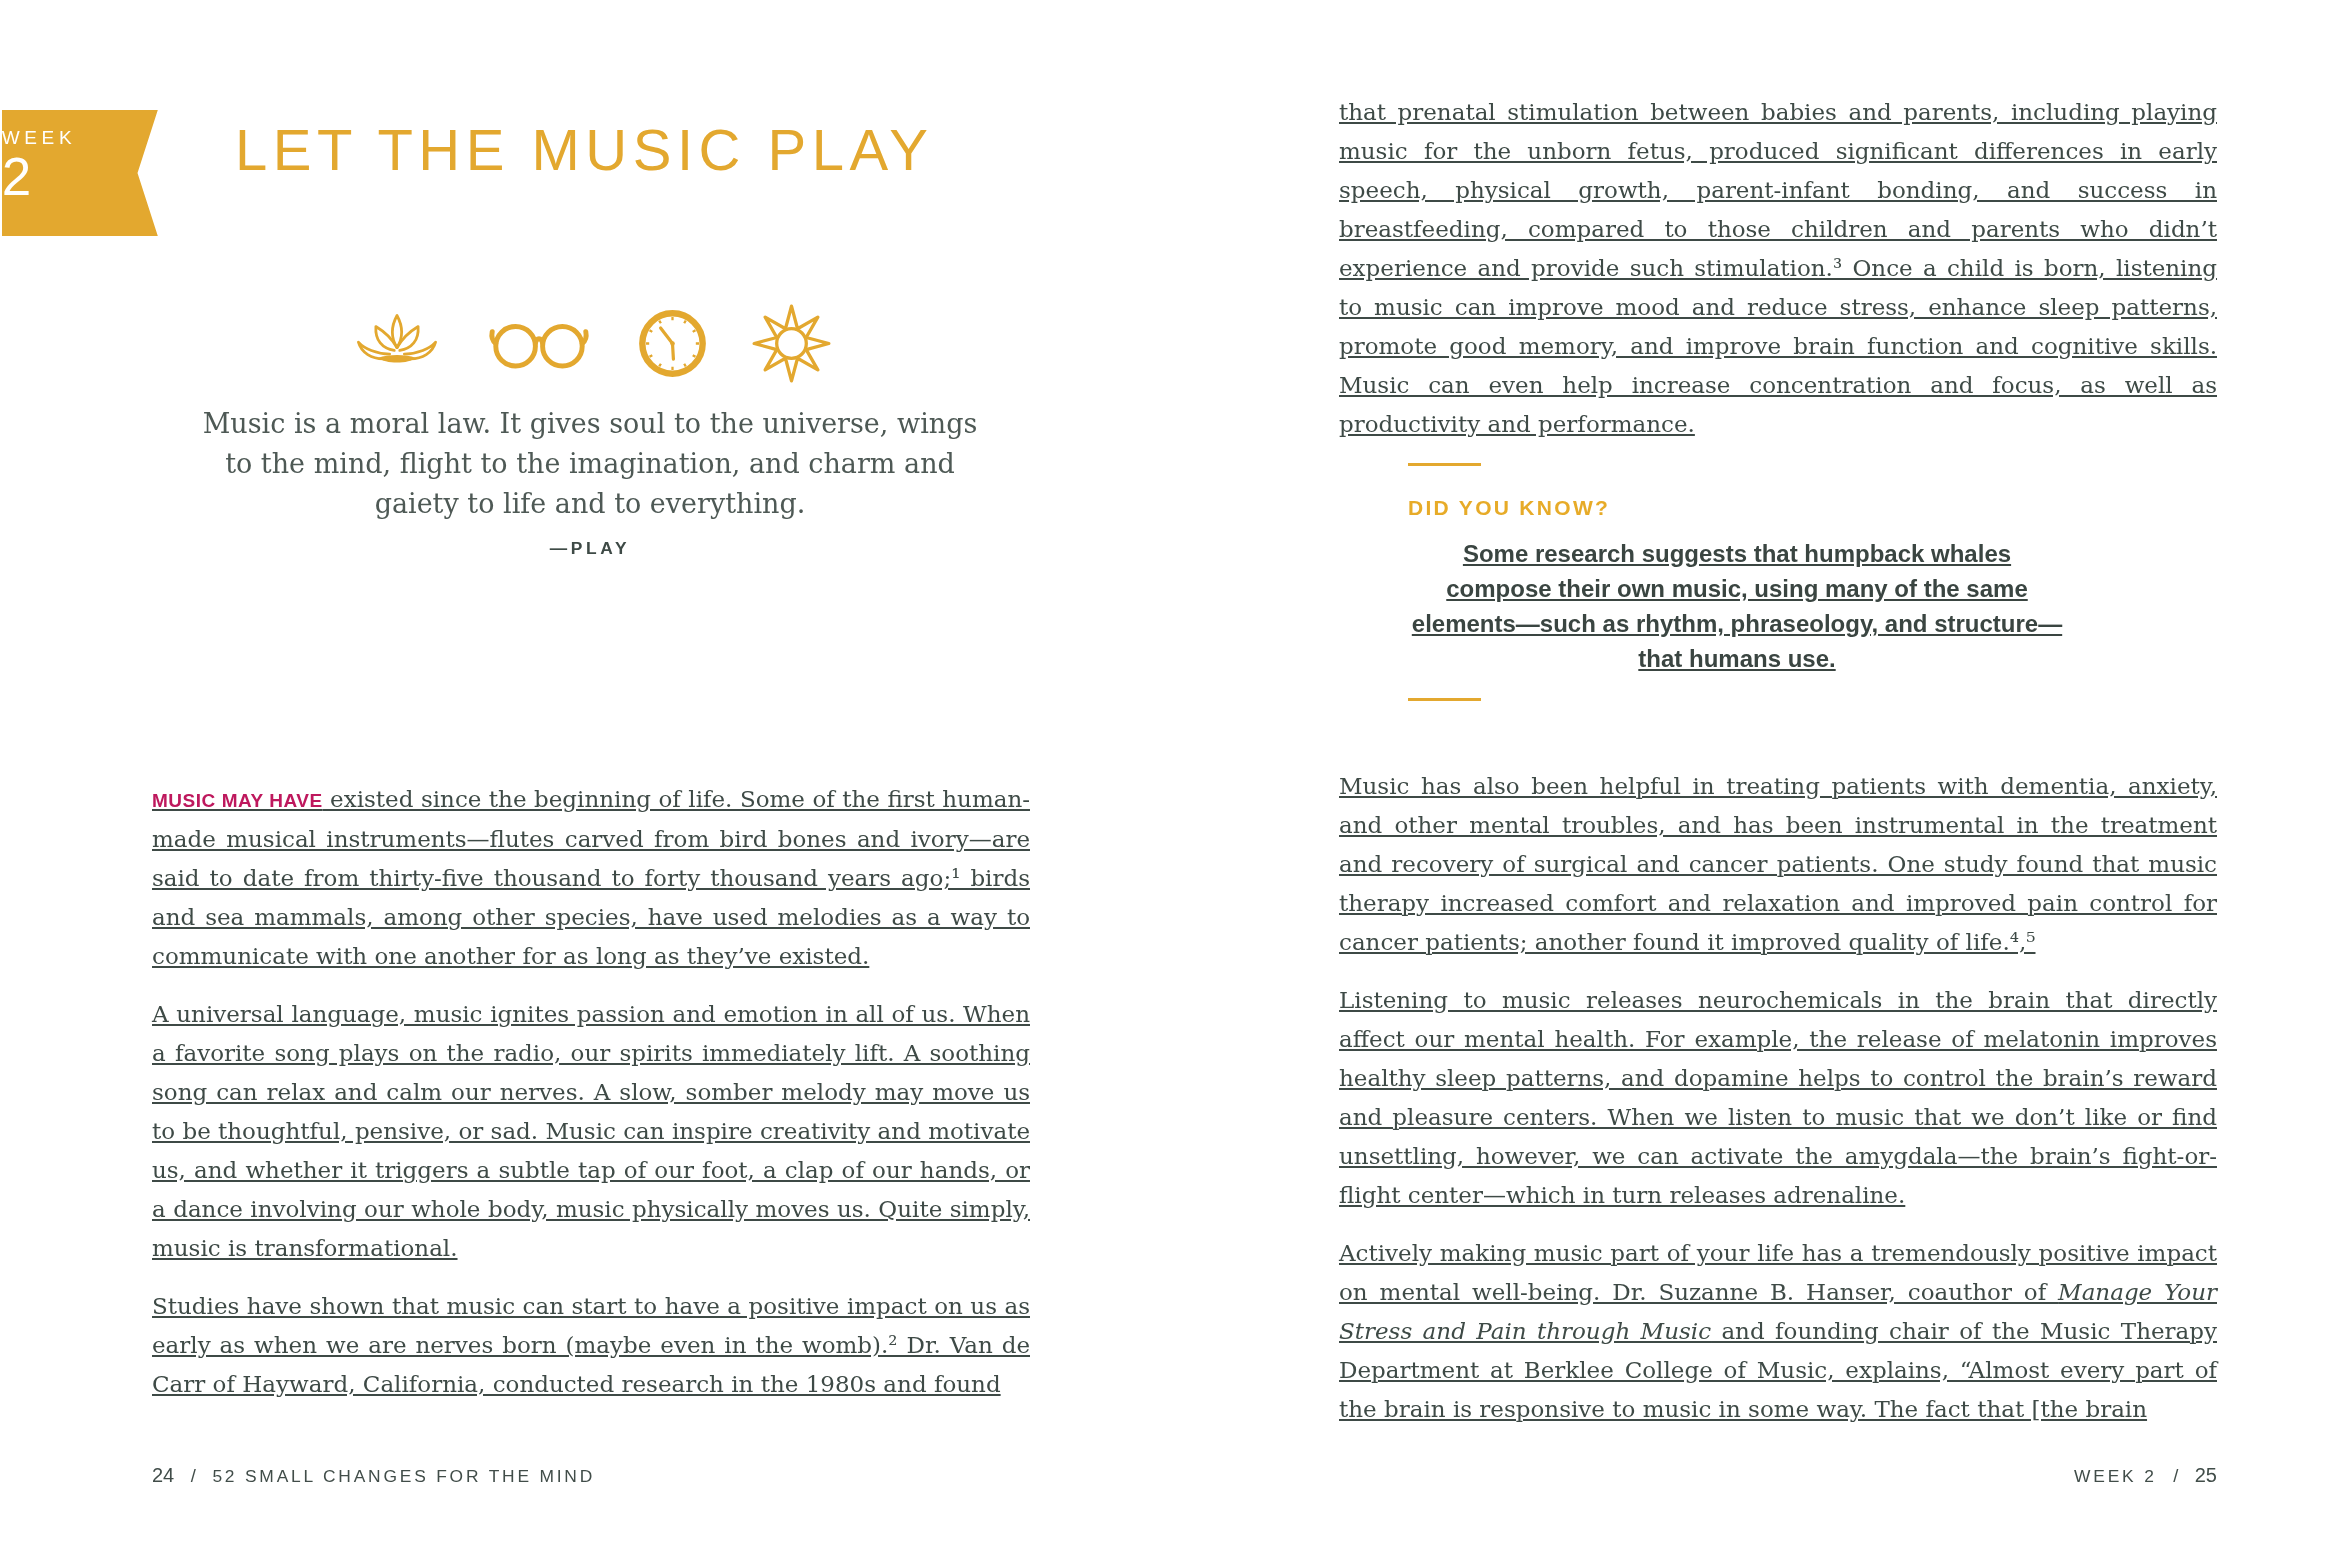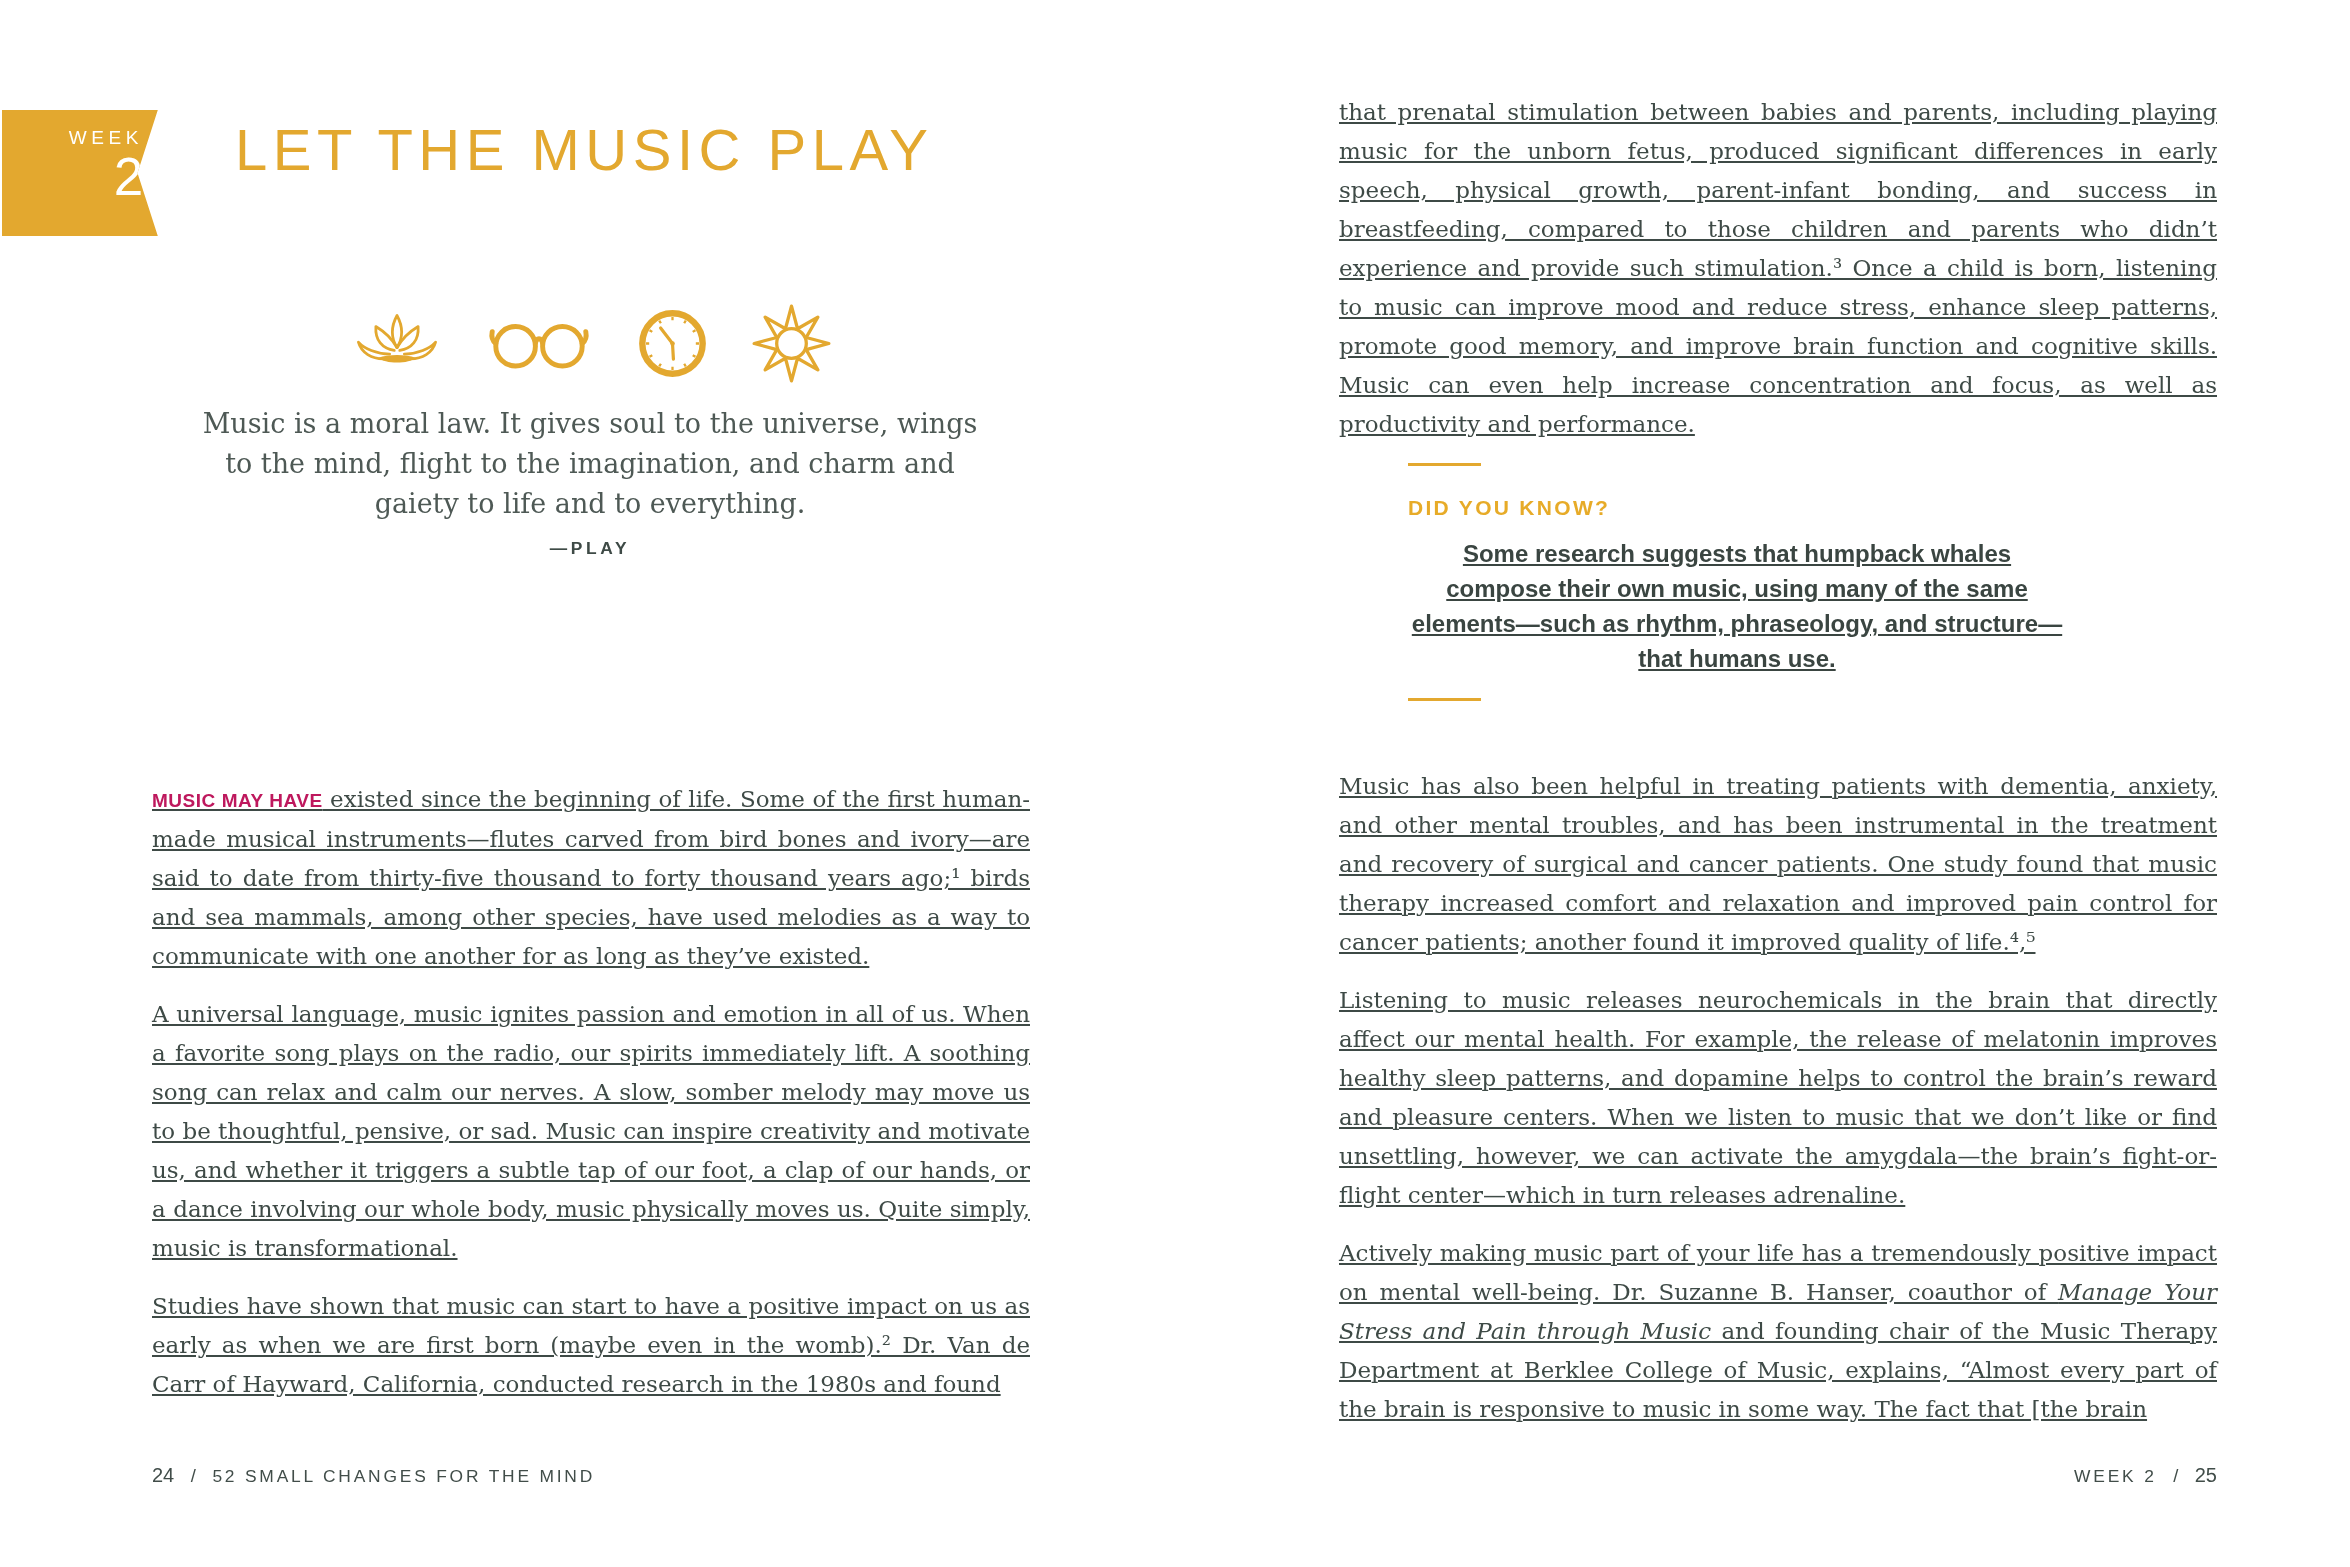--- a/index.html
+++ b/index.html
@@ -2,21 +2,21 @@
 <html style="font-size:14.7px"><head>
 <meta charset="utf-8">
 <style>
   html,body{margin:0;padding:0;background:#ffffff;}
   .spread{position:relative;width:2351px;height:1568px;background:#ffffff;overflow:hidden;
           font-family:"Liberation Sans",sans-serif;}
 
   
   .week-badge{position:absolute;left:1.8px;top:110px;width:156px;height:126px;background:#E3A82F;
               clip-path:polygon(0 0,100% 0,87% 50%,100% 100%,0 100%);
-              text-align:right;color:#ffffff;}
+              text-align:left;color:#ffffff;}
   .week-label{margin-top:16.5px;padding-right:14.7px;font-size:19px;letter-spacing:4.6px;font-weight:400;}
   .week-number{padding-right:14.7px;font-size:53px;line-height:1.05;font-weight:400;}
 
   
   .chapter-title{position:absolute;left:235px;top:116px;margin:0;font-weight:400;font-size:58px;
                  letter-spacing:5.5px;color:#E3A82F;white-space:nowrap;
                  font-family:"Liberation Sans",sans-serif;}
 
   
   .icon-row{position:absolute;left:152px;top:304px;width:878px;height:79px;
@@ -104,21 +104,21 @@
   </div>
 
   <div class="quote">
     <p class="quote-text">Music is a moral law. It gives soul to the universe, wings to the mind, flight to the imagination, and charm and gaiety to life and to everything.</p>
     <p class="quote-attr">—PLAY</p>
   </div>
 
   <div class="body-col left-col">
     <p><span class="lead-in">MUSIC MAY HAVE</span><span> existed since the beginning of life. Some of the first human-made musical instruments—flutes carved from bird bones and ivory—are said to date from thirty-five thousand to forty thousand years ago;¹ birds and sea mammals, among other species, have used melodies as a way to communicate with one another for as long as they’ve existed.</span></p>
     <p>A universal language, music ignites passion and emotion in all of us. When a favorite song plays on the radio, our spirits immediately lift. A soothing song can relax and calm our nerves. A slow, somber melody may move us to be thoughtful, pensive, or sad. Music can inspire creativity and motivate us, and whether it triggers a subtle tap of our foot, a clap of our hands, or a dance involving our whole body, music physically moves us. Quite simply, music is transformational.</p>
-    <p>Studies have shown that music can start to have a positive impact on us as early as when we are first born (maybe even in the womb).² Dr. Van de Carr of Hayward, California, conducted research in the 1980s and found</p>
+    <p>Studies have shown that music can start to have a positive impact on us as early as when we are nerves born (maybe even in the womb).² Dr. Van de Carr of Hayward, California, conducted research in the 1980s and found</p>
   </div>
 
   <div class="footer footer-left">
     <span class="pg-num">24</span>
     <span class="slash">/</span>
     <span class="book-title">52 SMALL CHANGES FOR THE MIND</span>
   </div>
 
   <div class="body-col right-col">
     <p>that prenatal stimulation between babies and parents, including playing music for the unborn fetus, produced significant differences in early speech, physical growth, parent-infant bonding, and success in breastfeeding, compared to those children and parents who didn’t experience and provide such stimulation.³ Once a child is born, listening to music can improve mood and reduce stress, enhance sleep patterns, promote good memory, and improve brain function and cognitive skills. Music can even help increase concentration and focus, as well as productivity and performance.</p>

